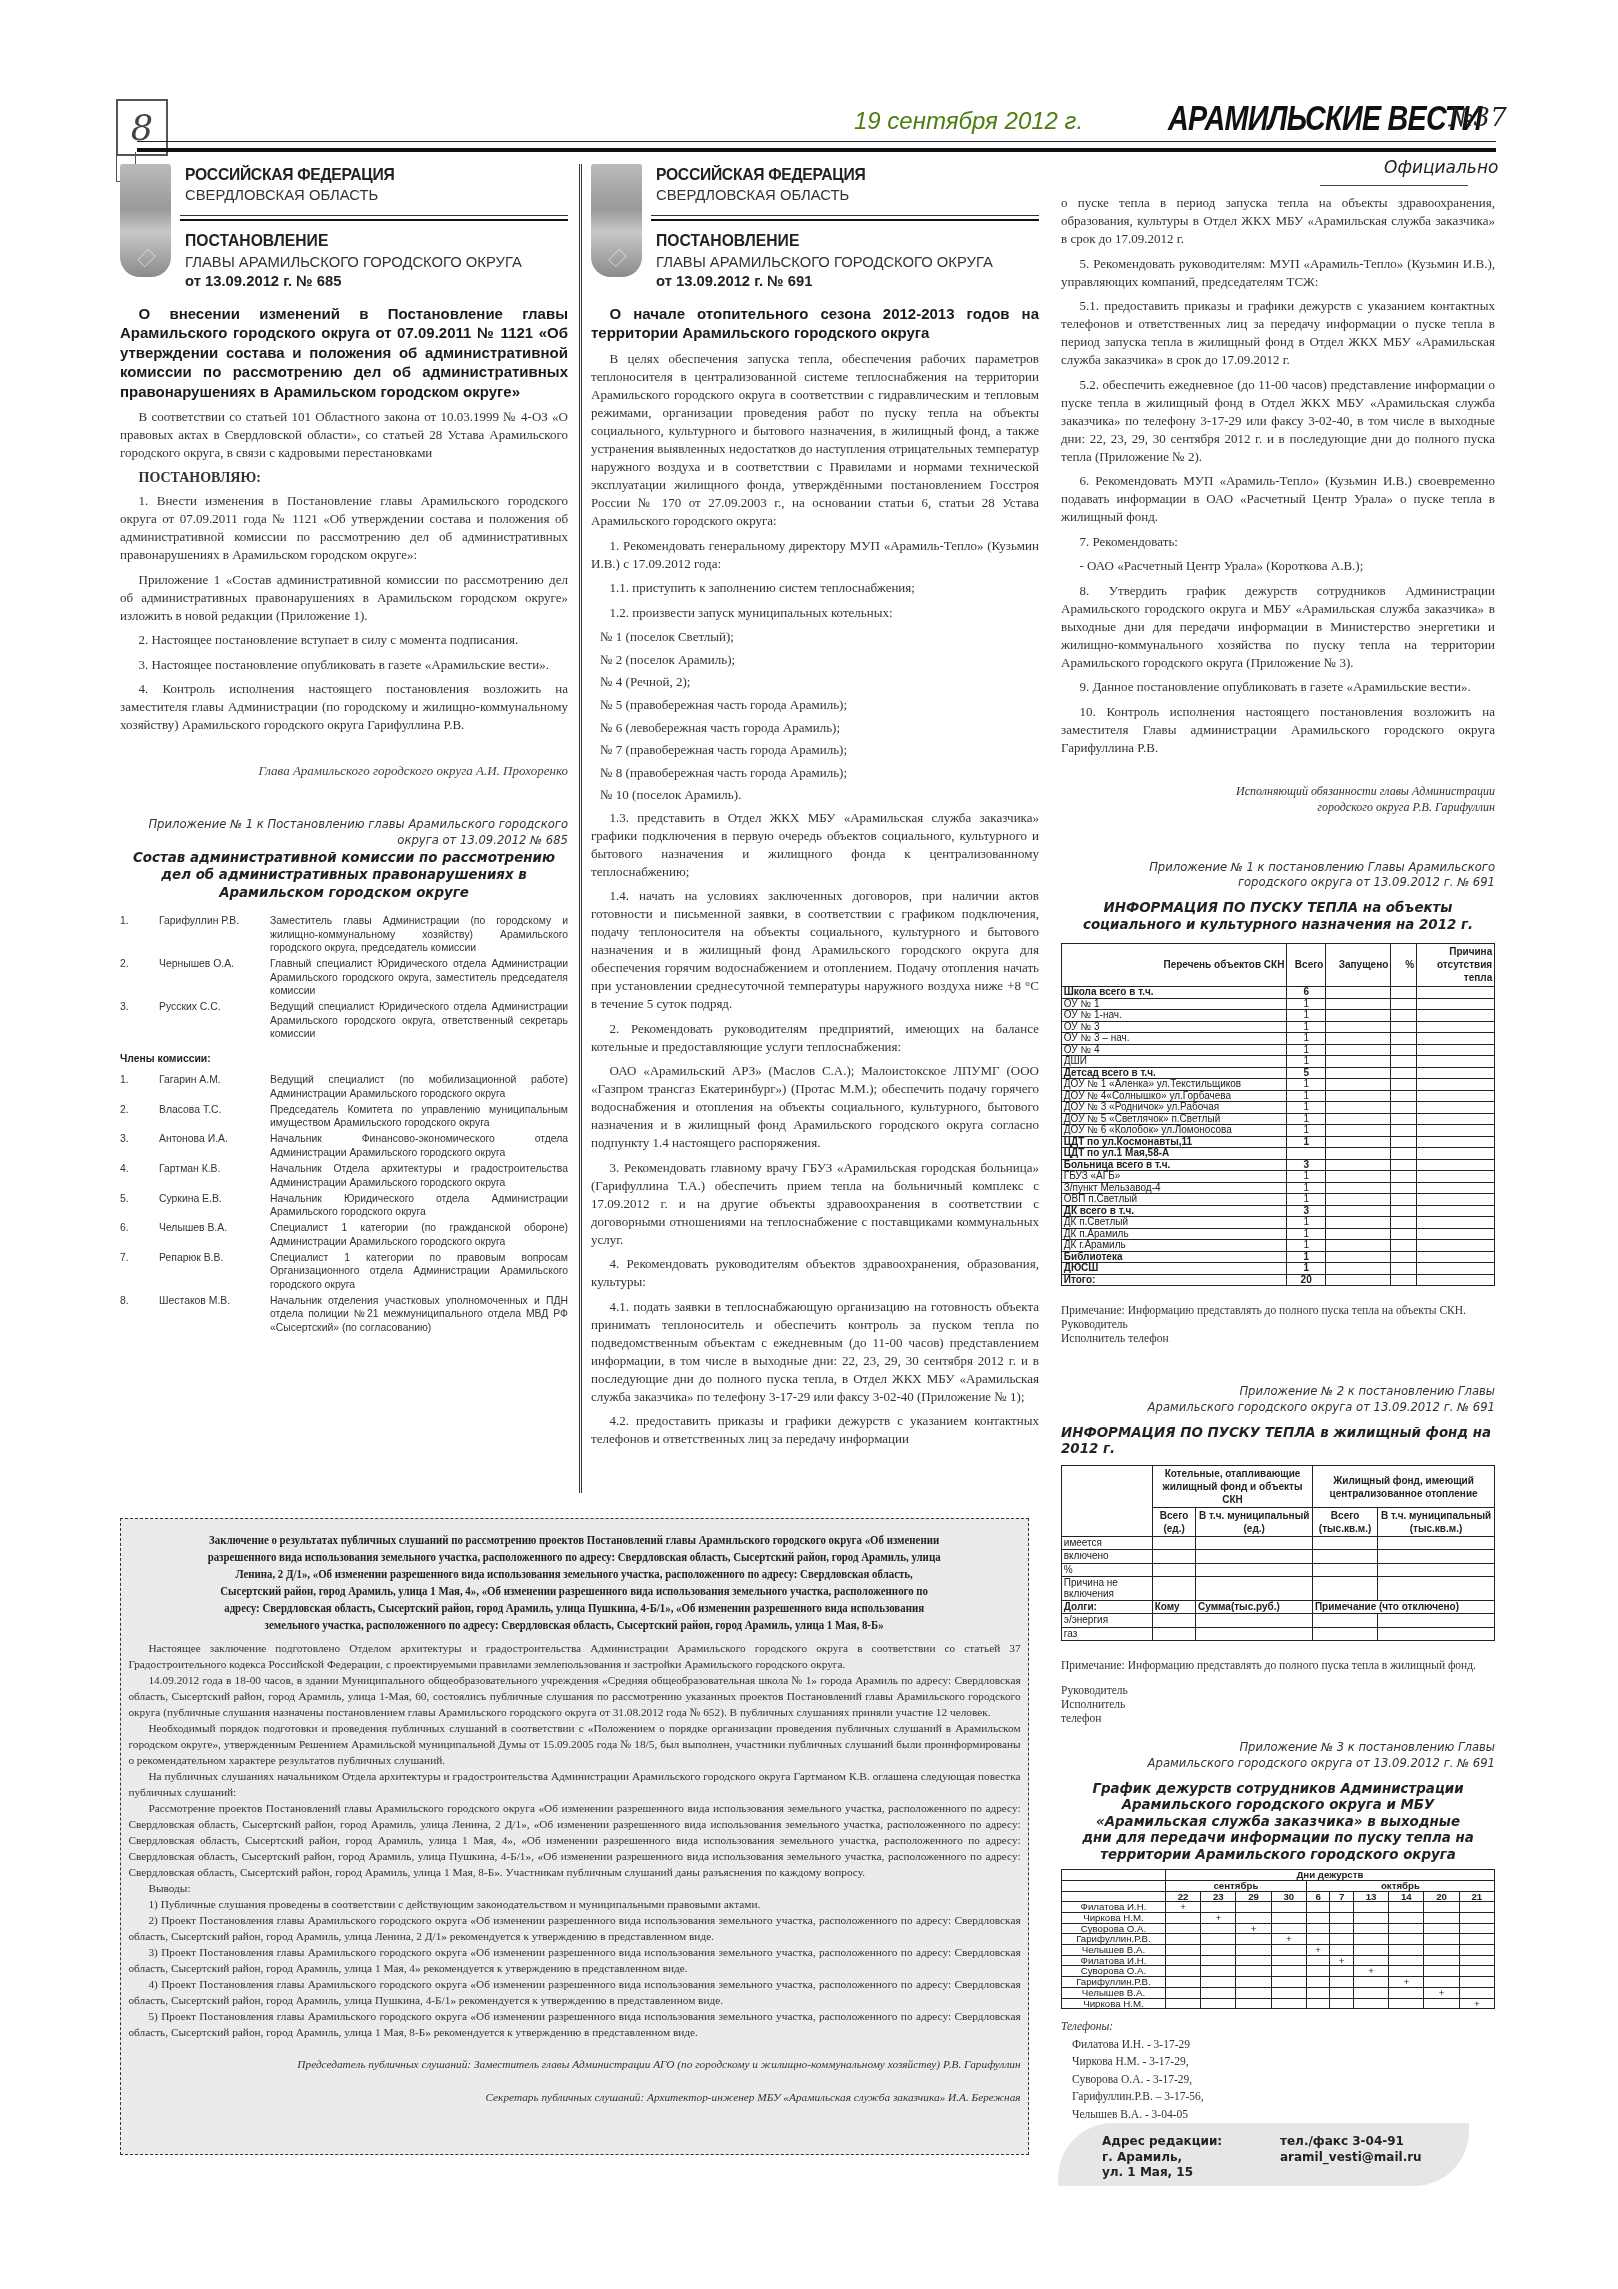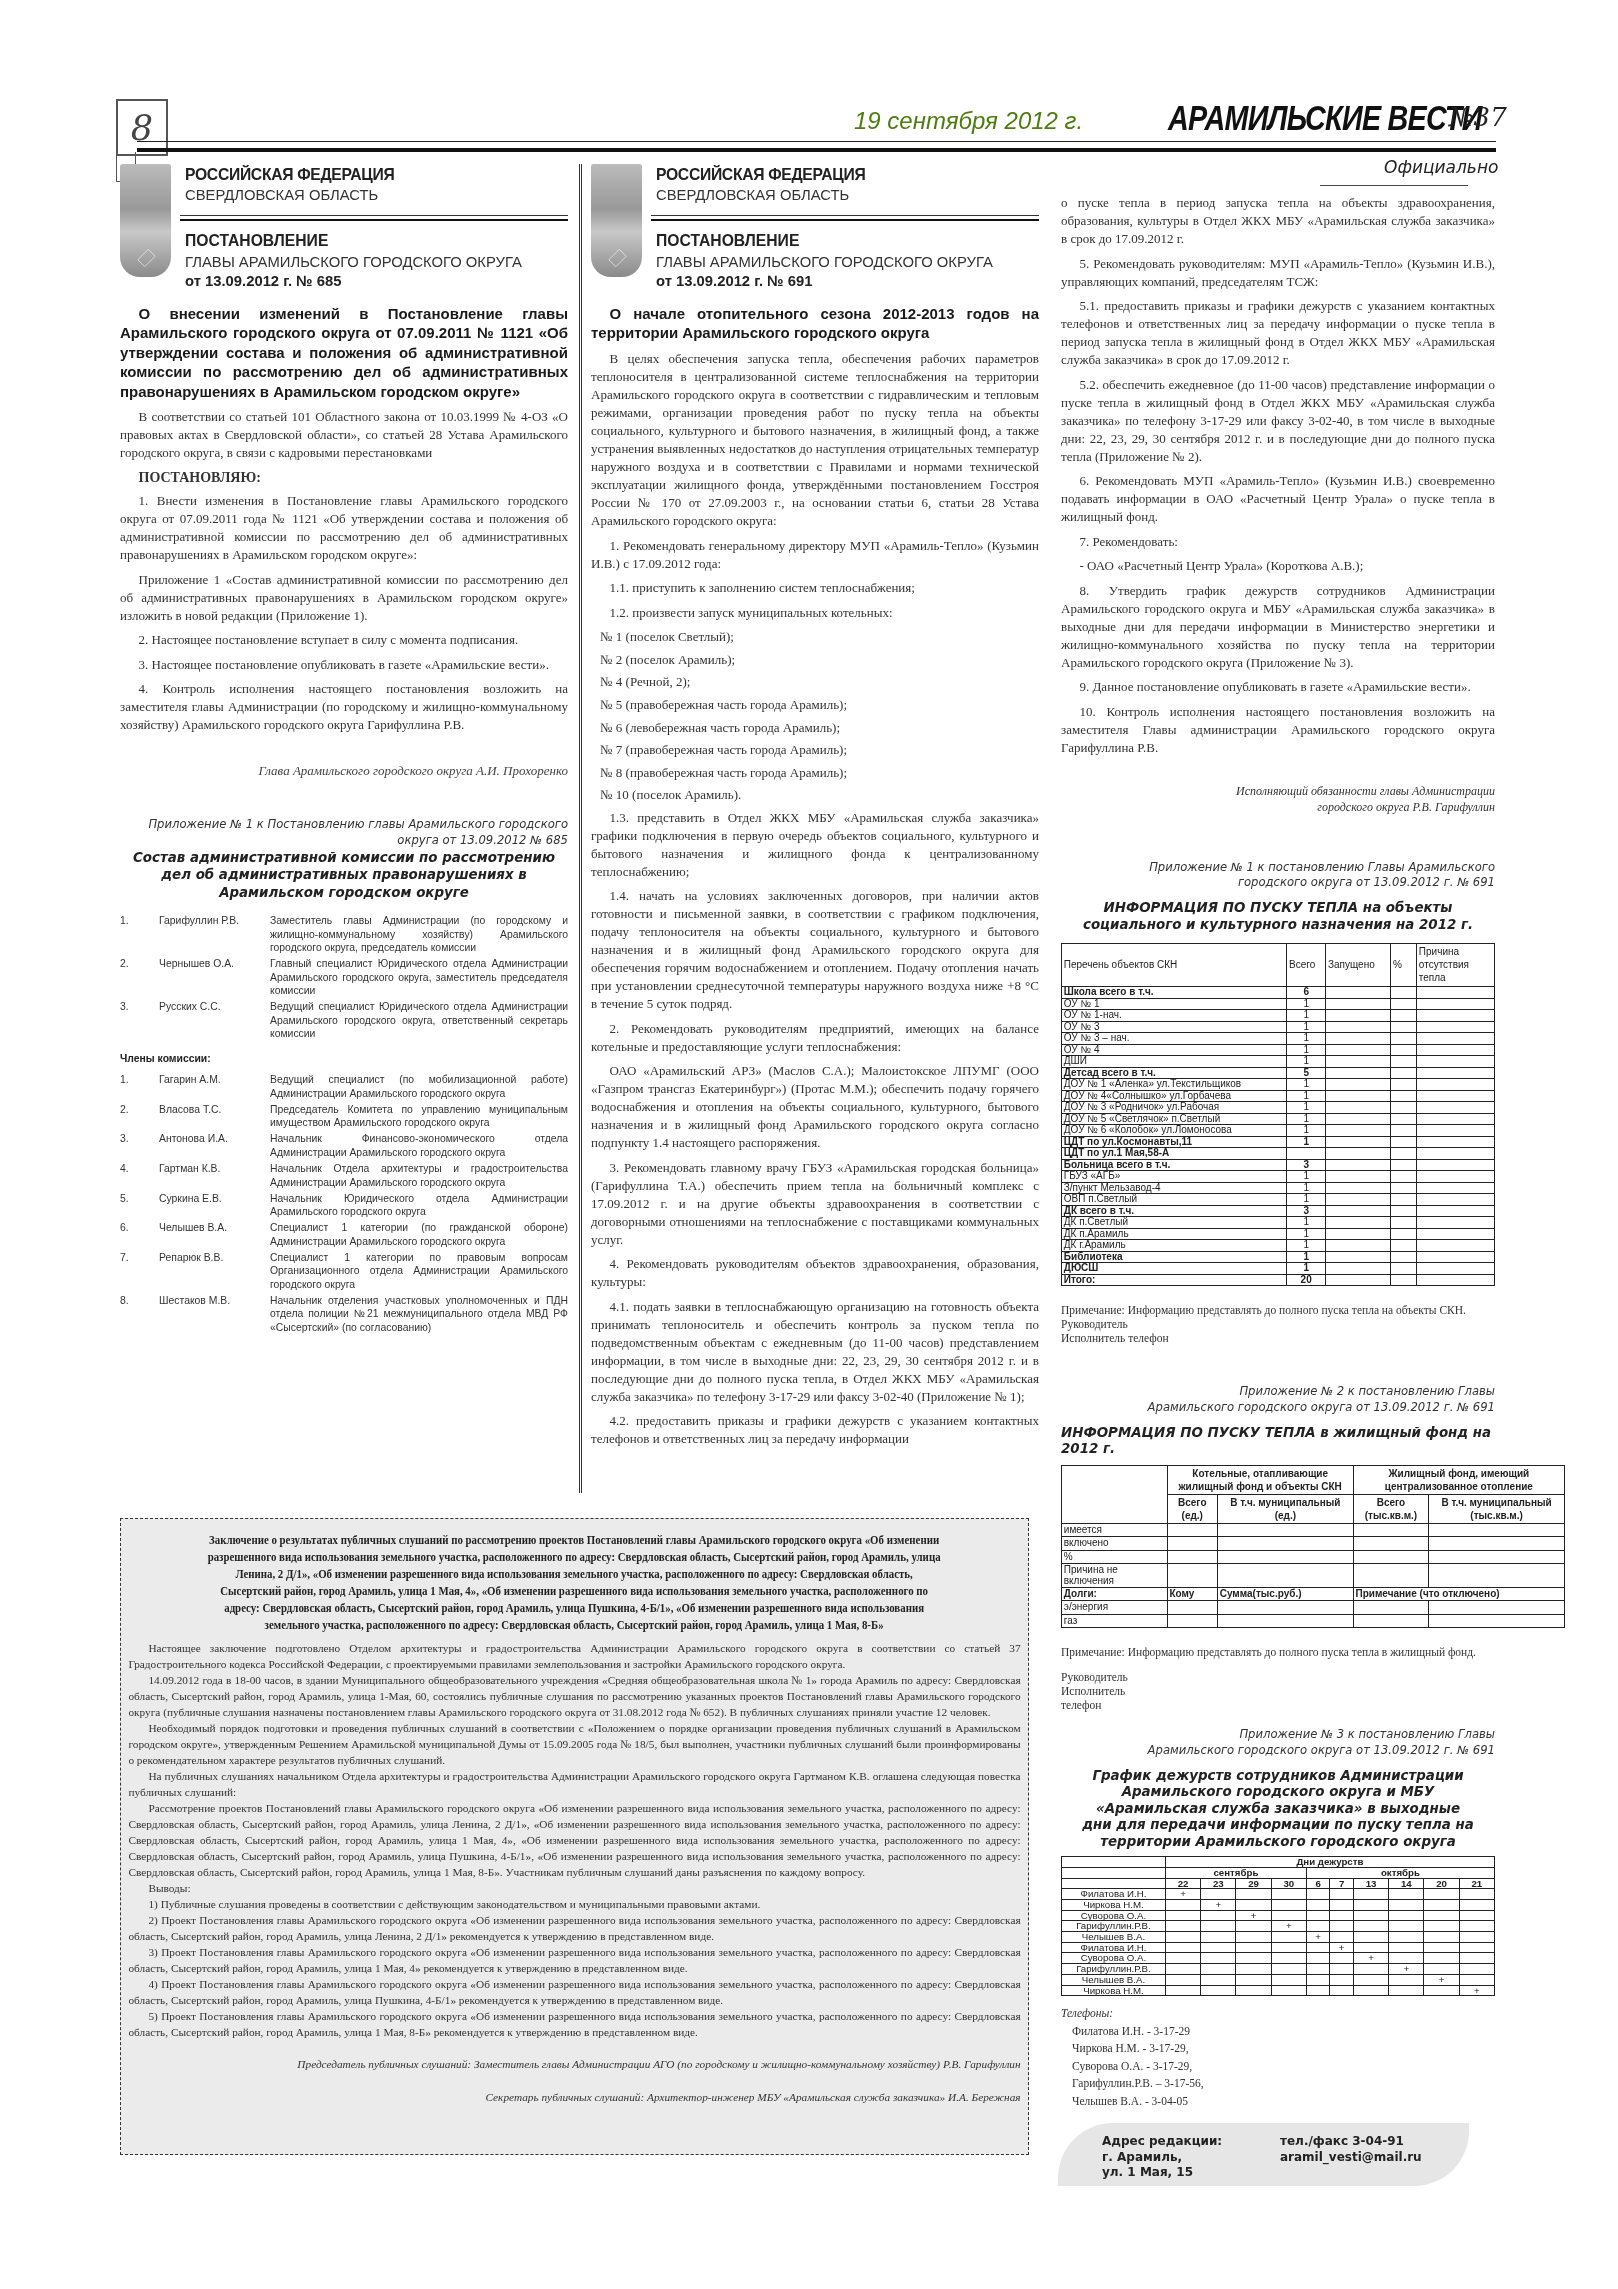--- a/index.html
+++ b/index.html
@@ -58,26 +58,26 @@
   
   .hearing-box { left: 120px; top: 1518px; width: 909px; height: 637px; background: #ebebeb; border: 1.8px dashed #333; padding: 13px 7.4px 7.4px 7.4px; font-family: "Liberation Serif", serif; font-size: 11.3px; line-height: 16px; color: #333; }
   .hearing-title { font-weight: bold; text-align: center; font-size: 11.8px; line-height: 17px; margin: 0 46px 5.5px; color: #222; transform: scaleX(0.92); }
   .hearing-box p { text-align: justify; text-indent: 20px; }
   .hearing-sign { font-style: italic; text-align: right; margin-top: 16.6px; }
 
   
   table { border-collapse: collapse; }
   .t1 { width: 434px; font-family: "Liberation Sans", sans-serif; font-size: 10px; line-height: 10.5px; color: #222; margin-top: 9.2px; }
   .t1 th, .t1 td { border: 0.9px solid #222; padding: 0 1.8px; }
-  .t1 th { font-weight: normal; text-align: left; font-size: 10px; line-height: 13px; padding: 1.8px; }
+  .t1 th { font-weight: bold; text-align: right; font-size: 10px; line-height: 13px; padding: 1.8px; }
   .t1 td.v { text-align: center; }
   .t1 tr.b td { font-weight: bold; margin-left: 39px; }
   .note { font-size: 11.5px; line-height: 14px; color: #333; margin-top: 17px; text-align: left; }
 
-  .t2 { width: 504px; font-family: "Liberation Sans", sans-serif; font-size: 10px; line-height: 10.6px; color: #222; margin-top: 7.4px; }
+  .t2 { width: 434px; font-family: "Liberation Sans", sans-serif; font-size: 10px; line-height: 10.6px; color: #222; margin-top: 7.4px; }
   .t2 th, .t2 td { border: 0.9px solid #222; padding: 0.9px 1.8px; }
   .t2 th { font-weight: bold; text-align: center; line-height: 13px; }
   .t2 td.h { font-weight: bold; }
 
   .t3 { width: 434px; font-family: "Liberation Sans", sans-serif; font-size: 9.7px; line-height: 9.7px; color: #222; margin-top: 5.5px; }
   .t3 th, .t3 td { border: 0.9px solid #222; padding: 0 1.8px; text-align: center; }
   .t3 th { font-weight: bold; }
 
   .tbl-title { font-family: "DejaVu Sans", sans-serif; font-style: italic; font-weight: bold; font-size: 13.4px; line-height: 16.6px; text-align: center; color: #222; margin-top: 9.2px; }
 

